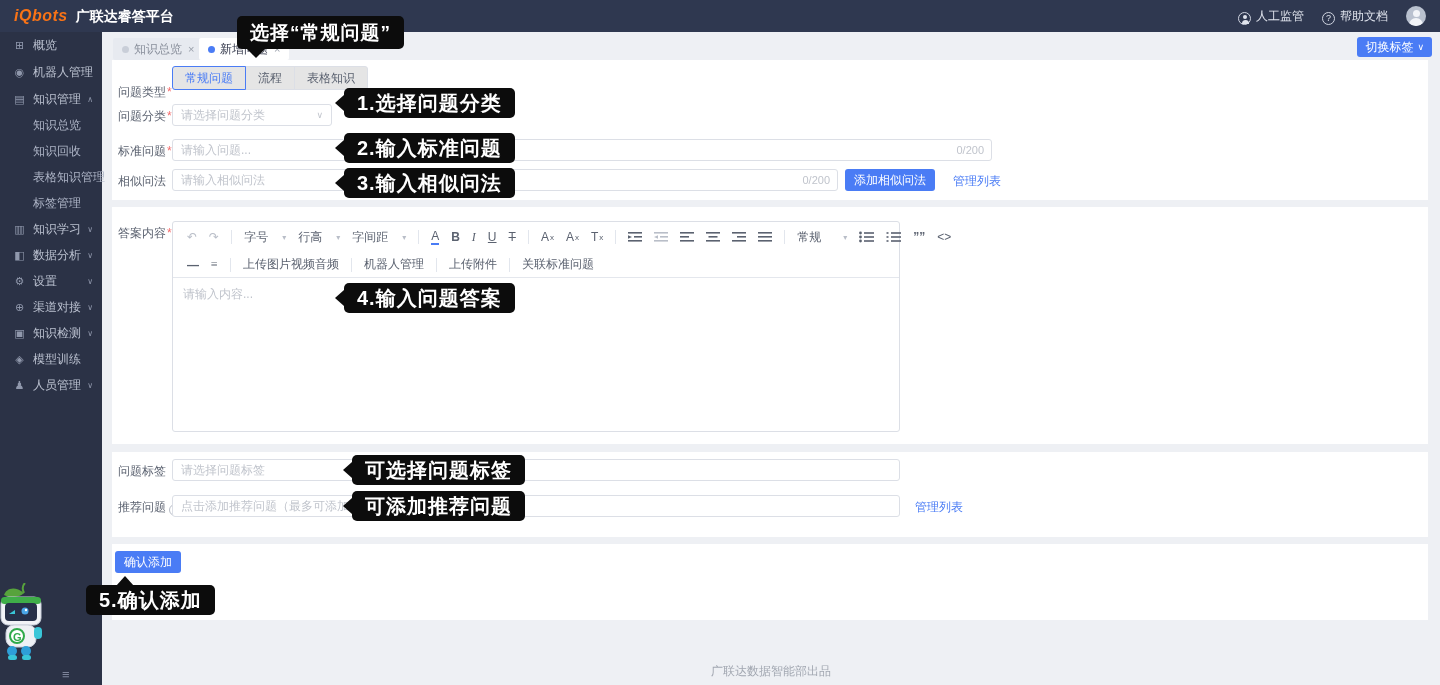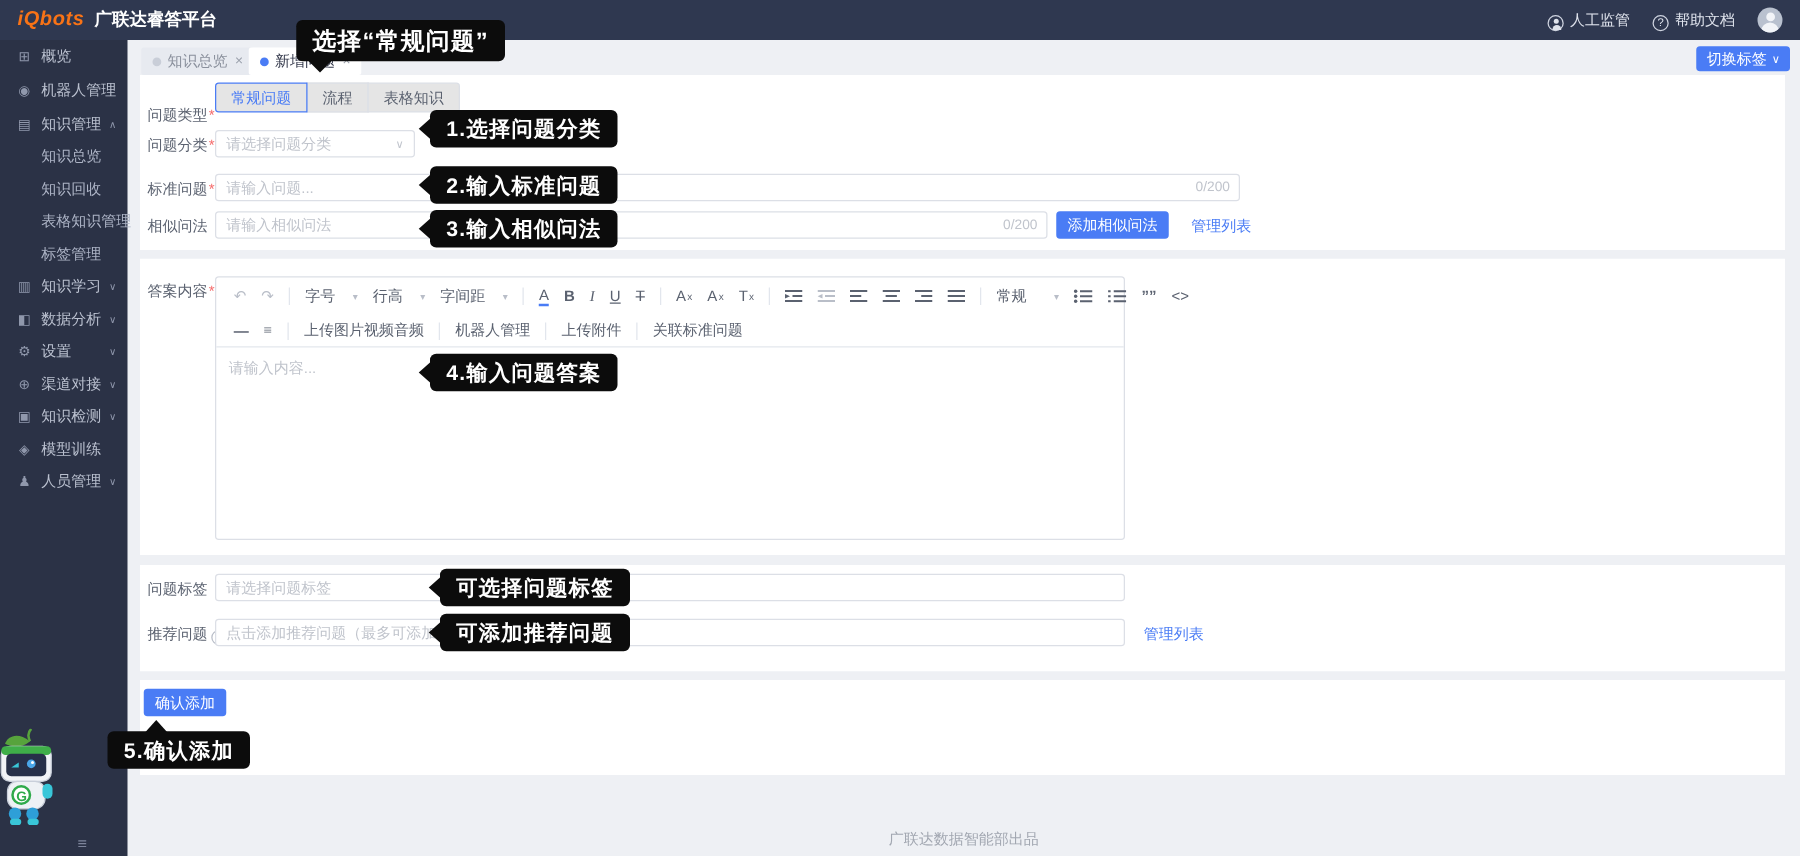--- a/index.html
+++ b/index.html
@@ -93,21 +93,21 @@
   .iconbtn svg{display:block}
   .hrglyph{font-weight:bold;letter-spacing:-1px}
   .editor-body{padding:8px 10px;font-size:12px;color:#c0c4cc;cursor:text;height:153px}
 
   
   .footer{position:absolute;left:102px;top:663px;width:1338px;text-align:center;font-size:12px;color:#a2a7b1}
 
   
   .callout{position:absolute;background:#0c0c0c;color:#fff;font-weight:bold;border-radius:5px;display:flex;align-items:center;padding:0 13px;z-index:40;white-space:nowrap}
   .callout.big{height:33px;font-size:19px;letter-spacing:1px}
-  .callout.std{height:30px;font-size:17px;letter-spacing:1px}
+  .callout.std{height:30px;font-size:20px;letter-spacing:1px}
   .arr-left::before{content:"";position:absolute;left:-9px;top:50%;transform:translateY(-50%);border:8px solid transparent;border-right:9px solid #0c0c0c;border-left:0}
   .arr-down::after{content:"";position:absolute;bottom:-9px;left:9px;border:10px solid transparent;border-top:10px solid #0c0c0c;border-bottom:0}
   .arr-up::before{content:"";position:absolute;top:-9px;left:30px;border:9px solid transparent;border-bottom:10px solid #0c0c0c;border-top:0}
   #c0{left:237px;top:16px}
   #c1{left:344px;top:88px}
   #c2{left:344px;top:133px}
   #c3{left:344px;top:168px}
   #c4{left:344px;top:283px}
   #c5{left:352px;top:455px}
   #c6{left:352px;top:491px}

